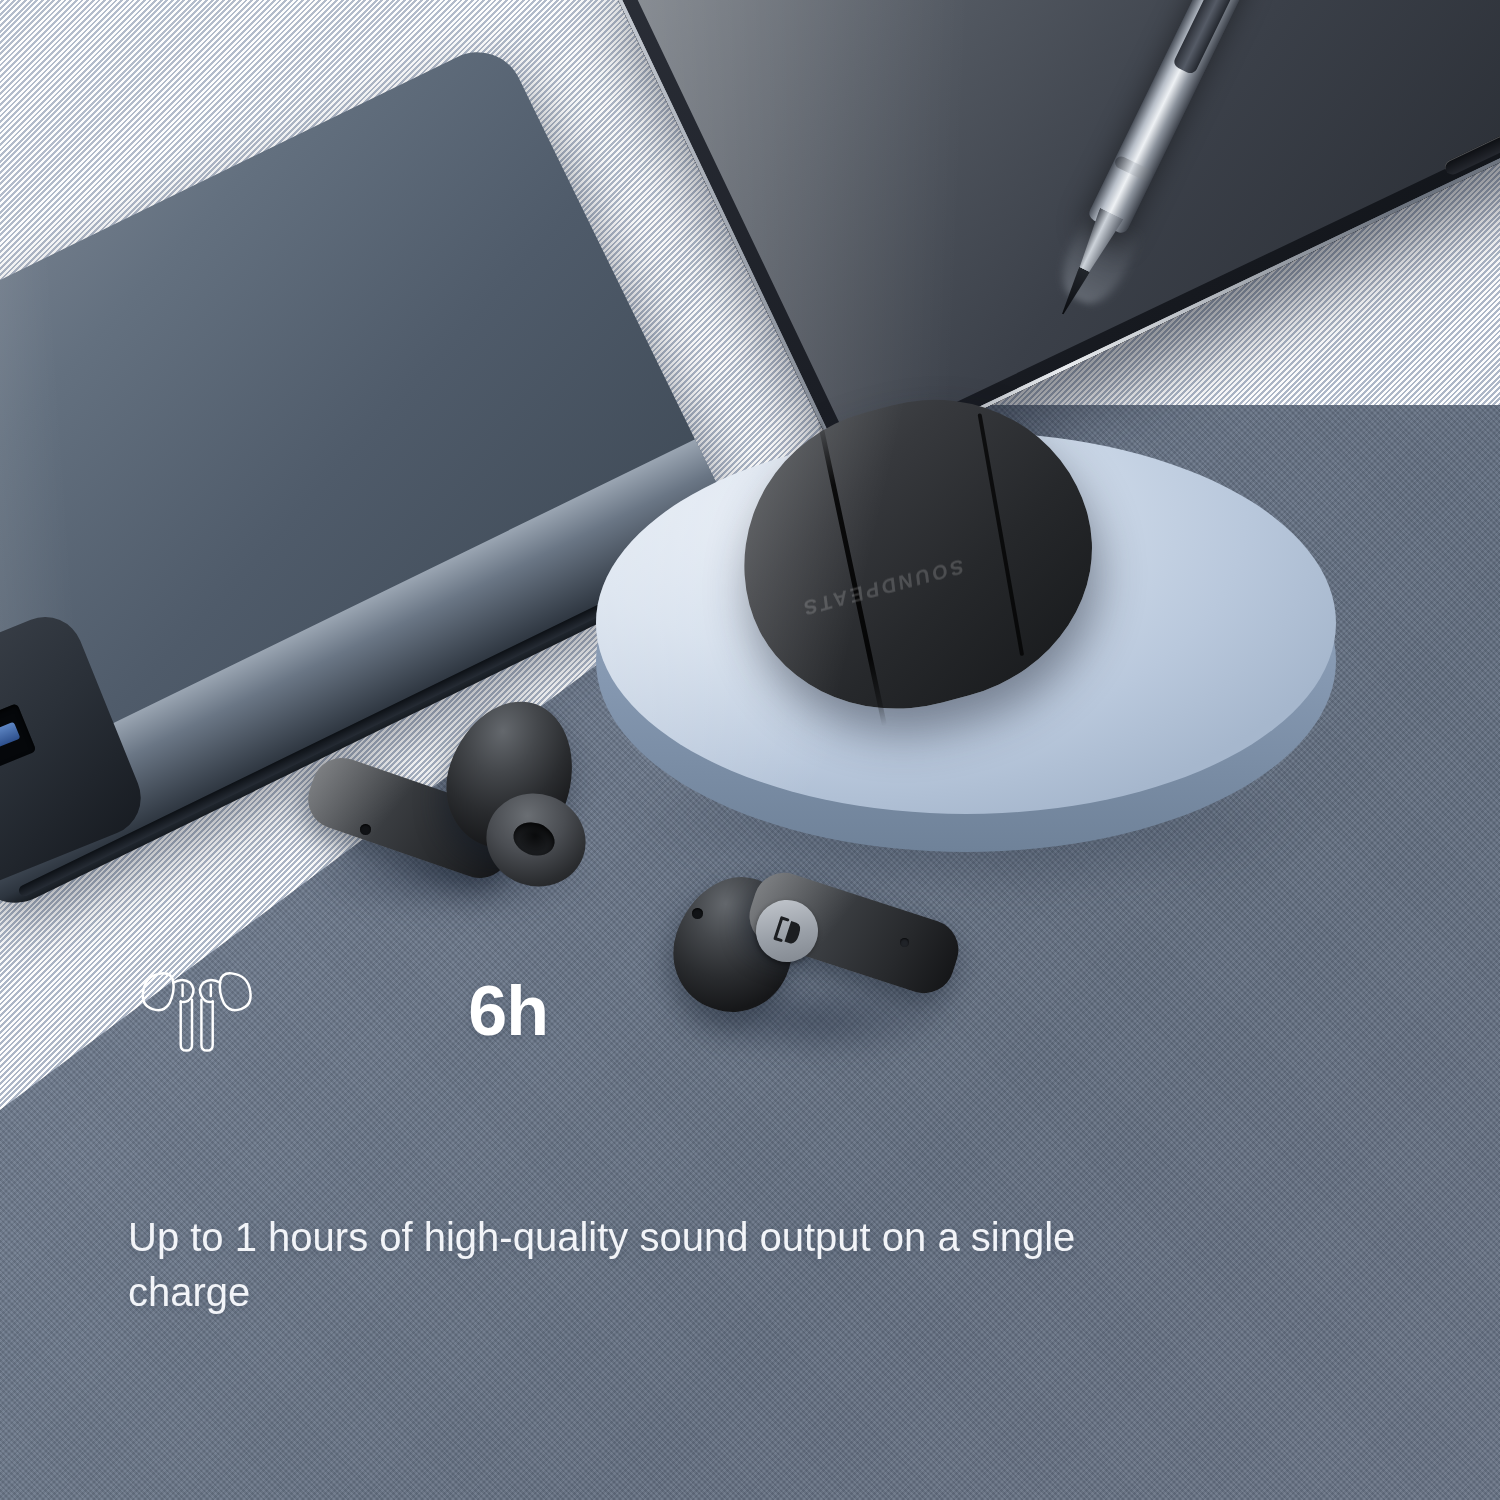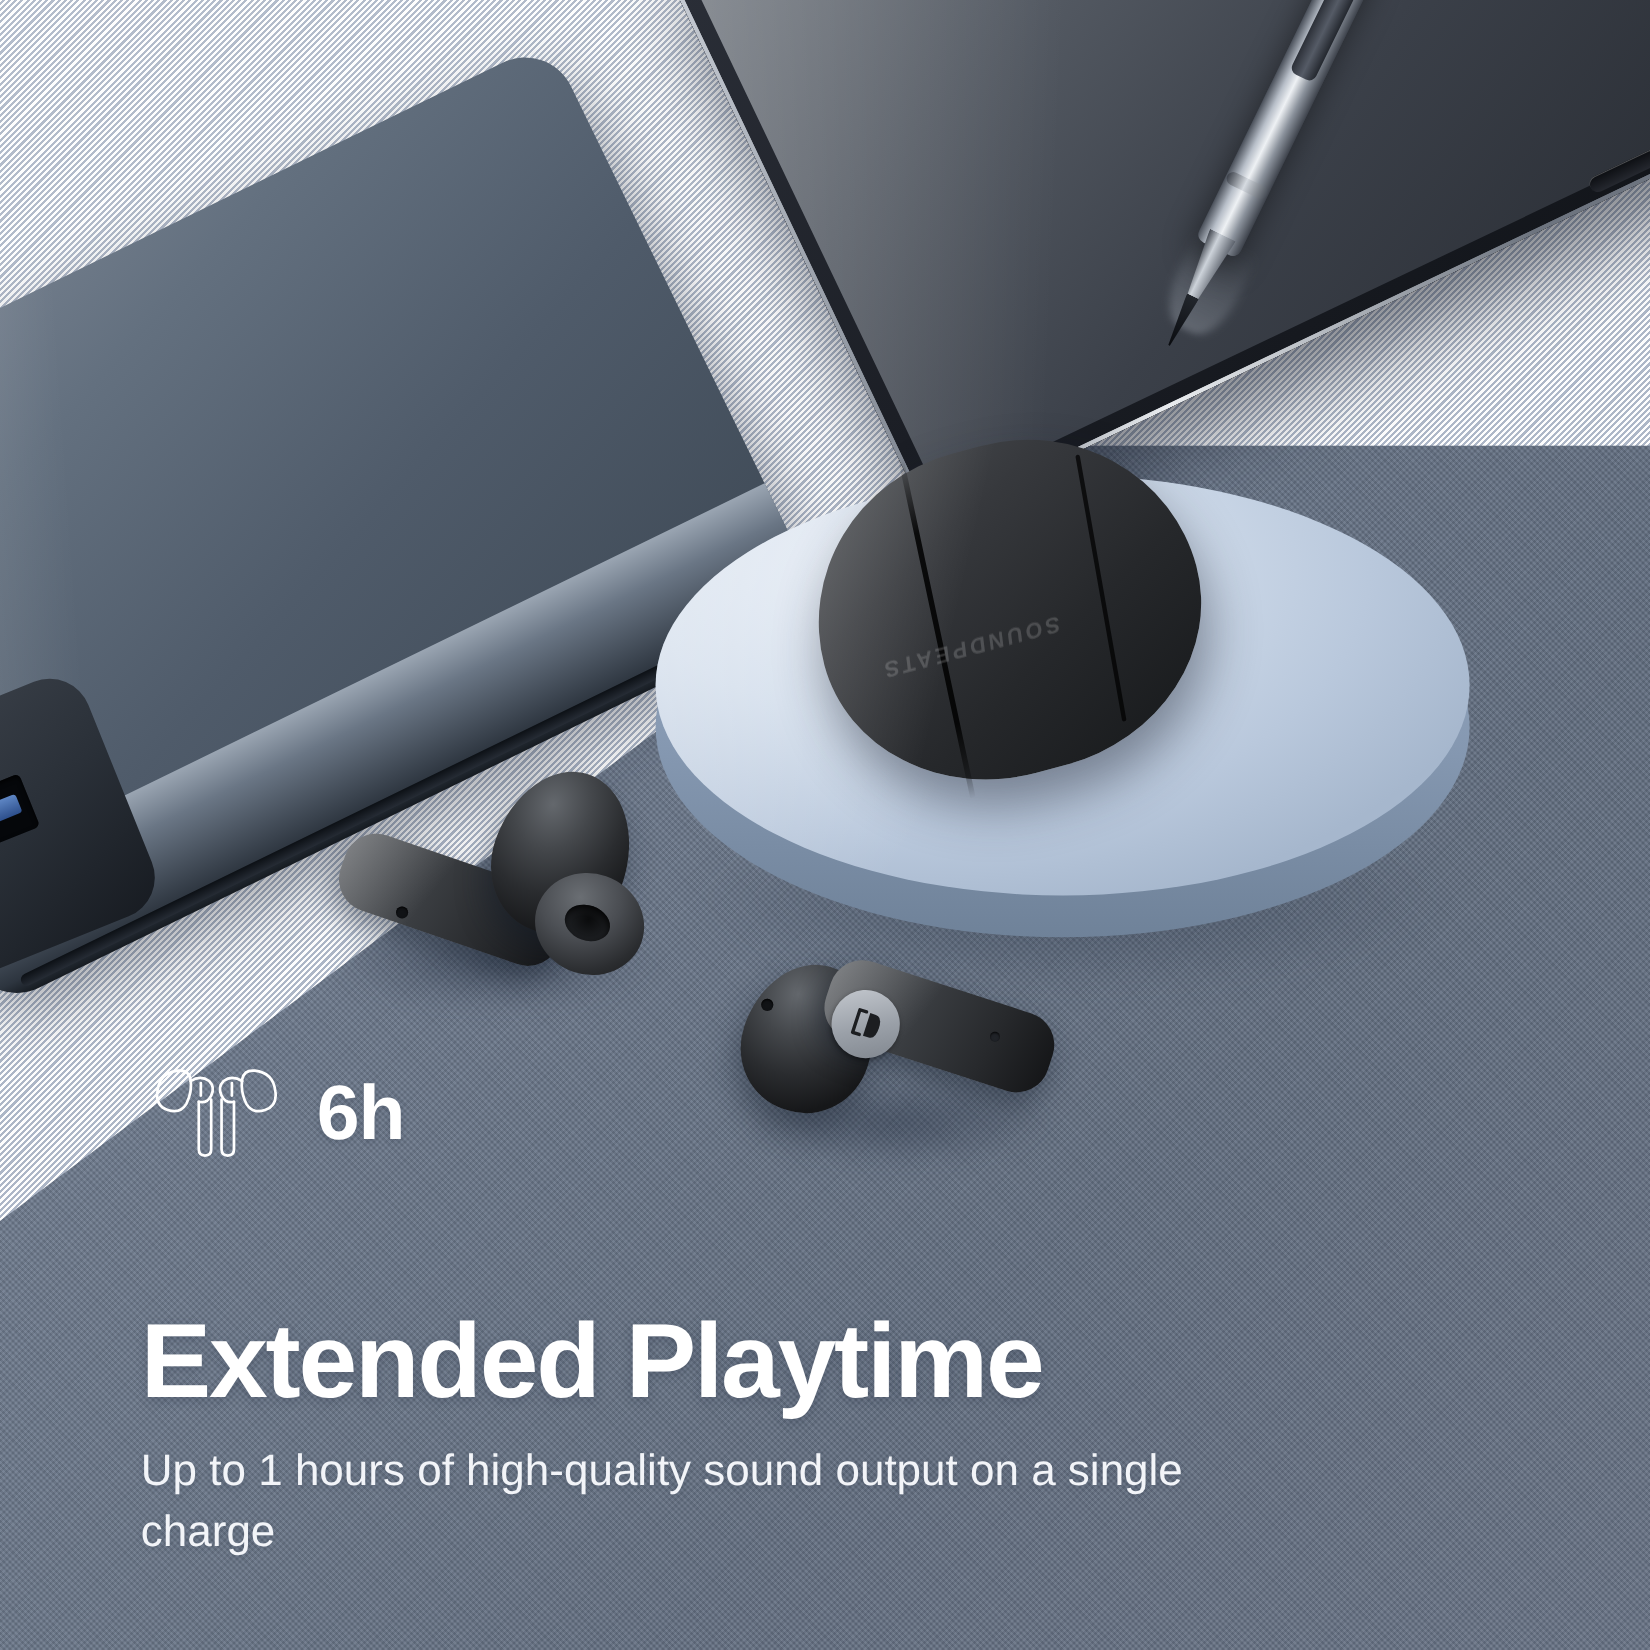--- a/index.html
+++ b/index.html
@@ -244,21 +244,21 @@
   #budB{ left:660px; top:862px; width:300px; height:190px; }
   #budB .bud-stem{ left:88px; top:34px; width:212px; height:74px; transform:rotate(18deg); }
   #budB .bud-head{ left:16px; top:14px; width:118px; height:136px; transform:rotate(18deg); }
   #budB .bud-logo{ left:96px; top:38px; width:62px; height:62px; transform:rotate(18deg); }
   #budB .bud-mic{ left:32px; top:46px; }
   #budB .bud-pin{ left:240px; top:76px; }
   #budB .bud-shadow{ left:10px; top:118px; width:290px; height:80px; }
 
   
   .spec-block{ position:absolute; left:128px; top:962px; width:420px; }
-  .spec-row{ display:flex; align-items:center; height:98px; }
+  .spec-row{ display:flex; align-items:center; height:98px;justify-content:space-between; }
   .spec-icon{ width:160px; height:96px; flex:0 0 160px; display:flex; align-items:center; justify-content:center; }
   .spec-icon svg{ width:100%; height:100%; }
   .spec-value{
     font-size:70px; font-weight:700; color:#ffffff; line-height:1;
     letter-spacing:-1px; text-shadow:0 2px 6px rgba(40,50,70,.28);
   }
 
   
   .copy{ position:absolute; left:128px; top:1188px; width:1180px; }
   .headline{
@@ -357,17 +357,16 @@
           <path d="M88 22 L88 34"></path>
         </svg>
       </div>
       <div class="spec-value">6h</div>
     </div>
 
 
   </div>
 
   <div class="copy">
-    <div class="headline">Extended Playtime</div>
     <div class="subcopy">Up to 1 hours of high-quality sound output on a single charge</div>
   </div>
 
 </div>
 
 </body></html>

